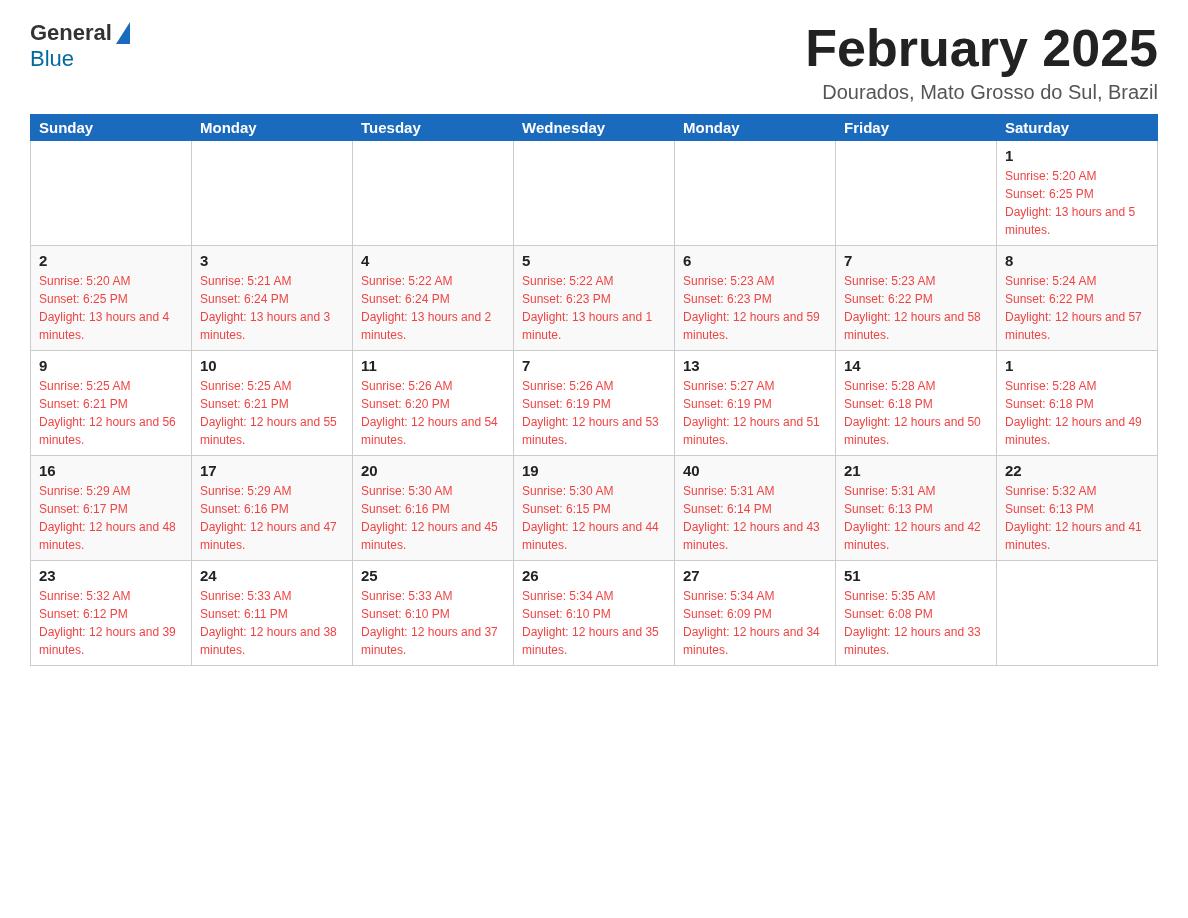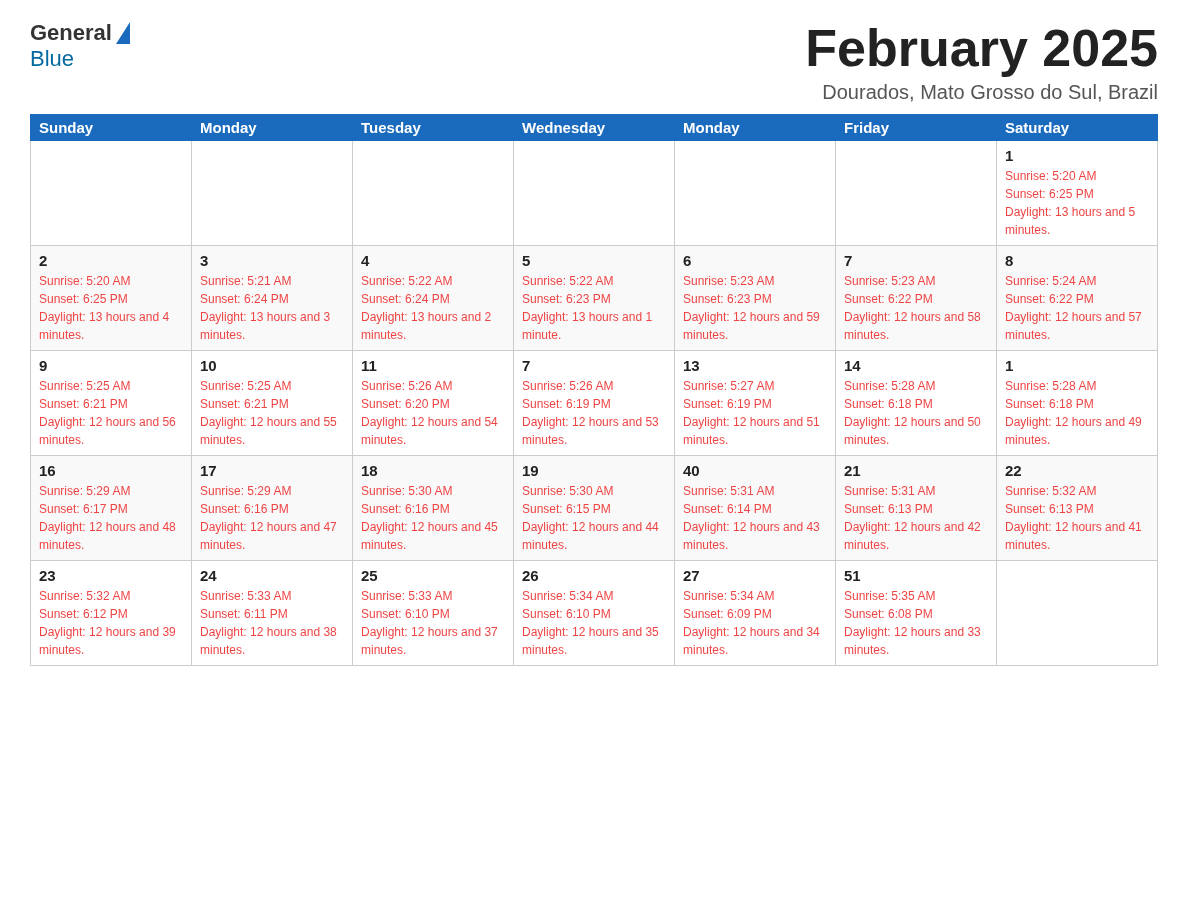--- a/index.html
+++ b/index.html
@@ -207,21 +207,21 @@
       <tr>
         <td>
           <span class="day-number">16</span>
           <div class="day-info">Sunrise: 5:29 AM<br>Sunset: 6:17 PM<br>Daylight: 12 hours and 48 minutes.</div>
         </td>
         <td>
           <span class="day-number">17</span>
           <div class="day-info">Sunrise: 5:29 AM<br>Sunset: 6:16 PM<br>Daylight: 12 hours and 47 minutes.</div>
         </td>
         <td>
-          <span class="day-number">18</span>
+          <span class="day-number">20</span>
           <div class="day-info">Sunrise: 5:30 AM<br>Sunset: 6:16 PM<br>Daylight: 12 hours and 45 minutes.</div>
         </td>
         <td>
           <span class="day-number">19</span>
           <div class="day-info">Sunrise: 5:30 AM<br>Sunset: 6:15 PM<br>Daylight: 12 hours and 44 minutes.</div>
         </td>
         <td>
           <span class="day-number">40</span>
           <div class="day-info">Sunrise: 5:31 AM<br>Sunset: 6:14 PM<br>Daylight: 12 hours and 43 minutes.</div>
         </td>

